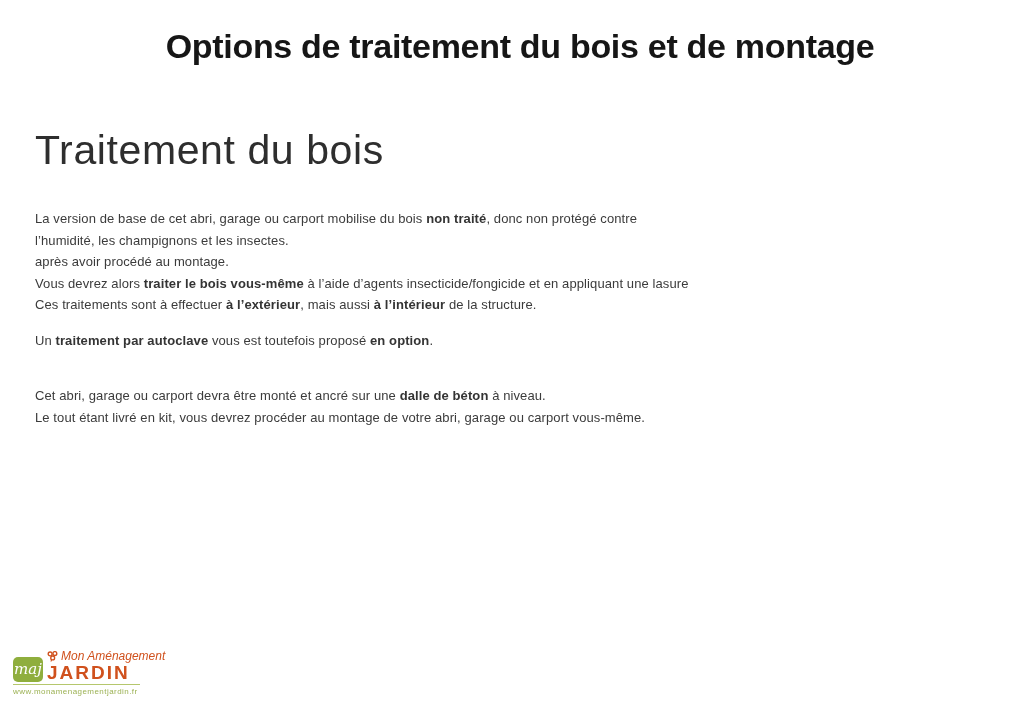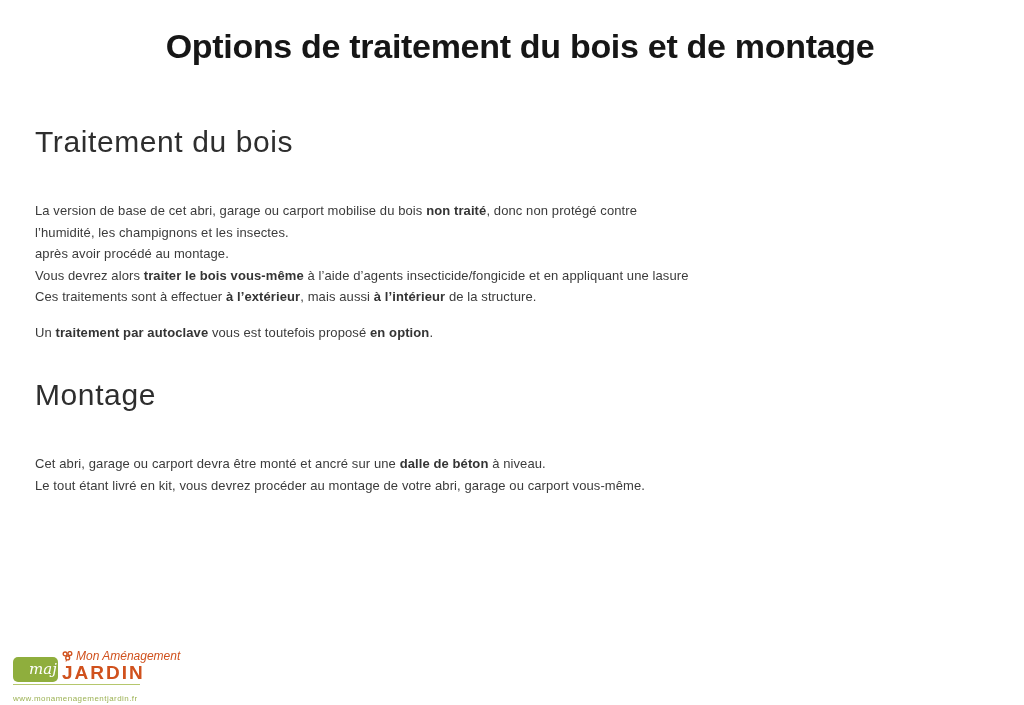--- a/index.html
+++ b/index.html
@@ -17,54 +17,54 @@
     position:absolute; top:27px; left:16px; right:0;
     margin:0; text-align:center;
     font-size:34px; font-weight:700; letter-spacing:-0.3px;
     color:#161616;
   }
 
   
   .sections { position:absolute; left:35px; top:116px; right:18px; }
   .section { margin:0 0 34px 0; }
   .section-heading {
-    margin:8px 0 40px 0;
-    font-size:30px; font-weight:400; letter-spacing:0.6px;
+    margin:16px 0 40px 0;
+    font-size:41px; font-weight:400; letter-spacing:0.6px;
     line-height:36px; color:#2e2e2e;
   }
   .para {
     margin:0 0 14px 0;
     font-size:13px; line-height:21.5px;
     color:#3b3b3b; letter-spacing:0.1px;
   }
   .para .line { white-space:nowrap; }
   .para b { font-weight:700; color:#343434; }
 
   
   .logo { position:absolute; left:13px; top:650px; width:140px; }
   .logo-top { display:flex; align-items:flex-end; }
   .logo-square {
     width:30px; height:25px; flex:0 0 30px;
     background:#8fae3d; border-radius:5px;
     color:#ffffff; display:flex; align-items:center; justify-content:center;
     font-family:"DejaVu Serif", serif; font-style:italic;
-    font-size:15px; line-height:15px;padding-left:15px;
+    font-size:15px; line-height:15px;
   }
   .logo-right { margin-left:4px; }
   .brand-row { display:flex; align-items:center; }
   .clover { width:11px; height:11px; margin-right:3px; }
   .brand-top {
     color:#d0511d; font-size:12px; line-height:12px; white-space:nowrap;font-style:italic;
   }
   .brand-main {
     color:#d0511d; font-weight:700; font-size:19px; line-height:19px;
     letter-spacing:2px; margin-top:1px;
   }
   .logo-url {
-    border-top:1px solid #b5c76d; margin-top:2px; padding-top:9px;
+    border-top:1px solid #b5c76d; margin-top:2px; padding-top:2px;
     color:#9cb254; font-size:8px; letter-spacing:0.45px; white-space:nowrap;
     width:127px;
   }
 </style>
 </head>
 <body>
 
 <div class="slide">
 
   <h1 class="page-title">Options de traitement du bois et de montage</h1>
@@ -80,21 +80,20 @@
             <div class="line"><span>Vous devrez alors </span><b>traiter le bois vous-même</b><span> à l’aide d’agents insecticide/fongicide et en appliquant une lasure</span></div>
             <div class="line"><span>Ces traitements sont à effectuer </span><b>à l’extérieur</b><span>, mais aussi </span><b>à l’intérieur</b><span> de la structure.</span></div>
           </div>
           <div class="para">
             <div class="line"><span>Un </span><b>traitement par autoclave</b><span> vous est toutefois proposé </span><b>en option</b><span>.</span></div>
           </div>
         </div>
   </section>
 
   <section class="section">
-    <h2 class="section-heading">Montage</h2>
     <div>
           <div class="para">
             <div class="line"><span>Cet abri, garage ou carport devra être monté et ancré sur une </span><b>dalle de béton</b><span> à niveau.</span></div>
             <div class="line"><span>Le tout étant livré en kit, vous devrez procéder au montage de votre abri, garage ou carport vous-même.</span></div>
           </div>
         </div>
   </section>
 </div>
 
   <div class="logo">

